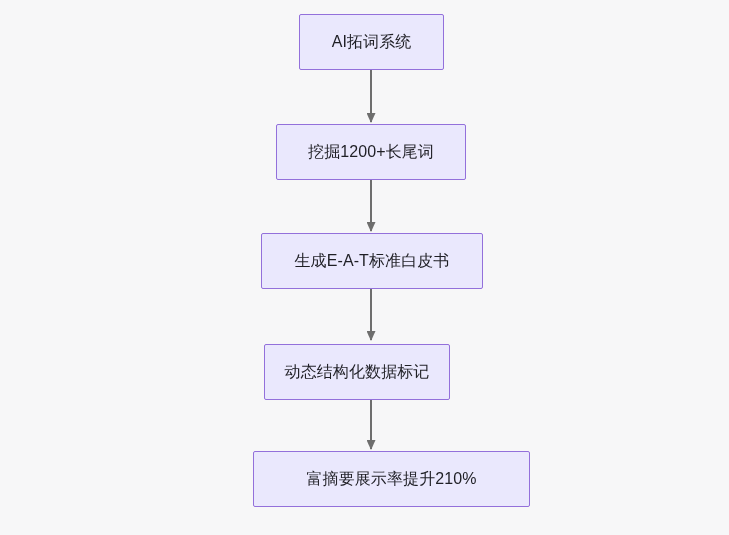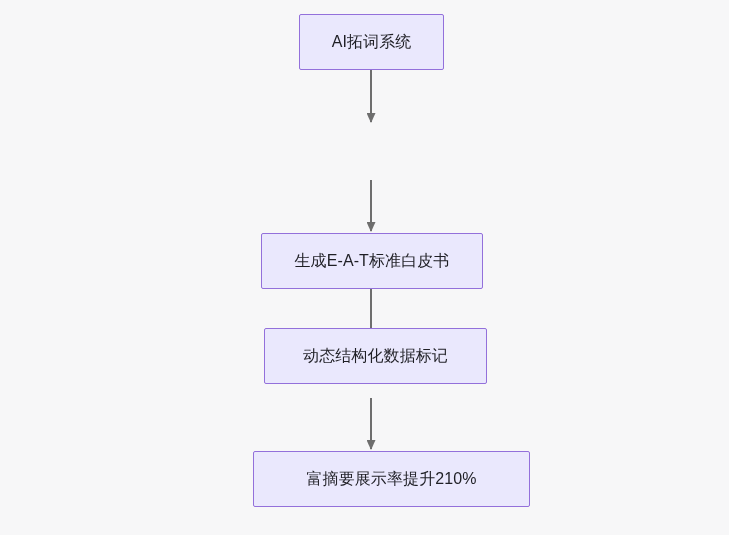--- a/index.html
+++ b/index.html
@@ -51,21 +51,21 @@
     line-height: 1.2;
     letter-spacing: 0.1px;
     white-space: nowrap;
     text-align: center;
   }
 
   
   #node-1 { left: 299px; top: 14px;  width: 145px; }
   #node-2 { left: 276px; top: 124px; width: 190px; }
   #node-3 { left: 261px; top: 233px; width: 222px; }
-  #node-4 { left: 264px; top: 328px; width: 223px; }
+  #node-4 { left: 264px; top: 344px; width: 186px; }
   #node-5 { left: 253px; top: 451px; width: 277px; }
 </style>
 </head>
 <body>
 
 <div id="flowchart-canvas">
 
   <svg id="edge-layer" viewBox="0 0 729 535" width="729" height="535" aria-hidden="true">
     <defs>
       <marker id="arrowhead" markerWidth="10" markerHeight="9" refX="9" refY="4.5" orient="auto" markerUnits="userSpaceOnUse">
@@ -78,20 +78,23 @@
       <line x1="371" y1="180" x2="371" y2="231" marker-end="url(#arrowhead)"></line>
       <line x1="371" y1="289" x2="371" y2="340" marker-end="url(#arrowhead)"></line>
       <line x1="371" y1="398" x2="371" y2="449" marker-end="url(#arrowhead)"></line>
     </g>
   </svg>
 
   <div class="node" id="node-1">
     <span class="node-label">AI拓词系统</span>
   </div>
 
+  <div class="node" id="node-2">
+    <span class="node-label">挖掘1200+长尾词</span>
+  </div>
 
   <div class="node" id="node-3">
     <span class="node-label">生成E-A-T标准白皮书</span>
   </div>
 
   <div class="node" id="node-4">
     <span class="node-label">动态结构化数据标记</span>
   </div>
 
   <div class="node" id="node-5">

